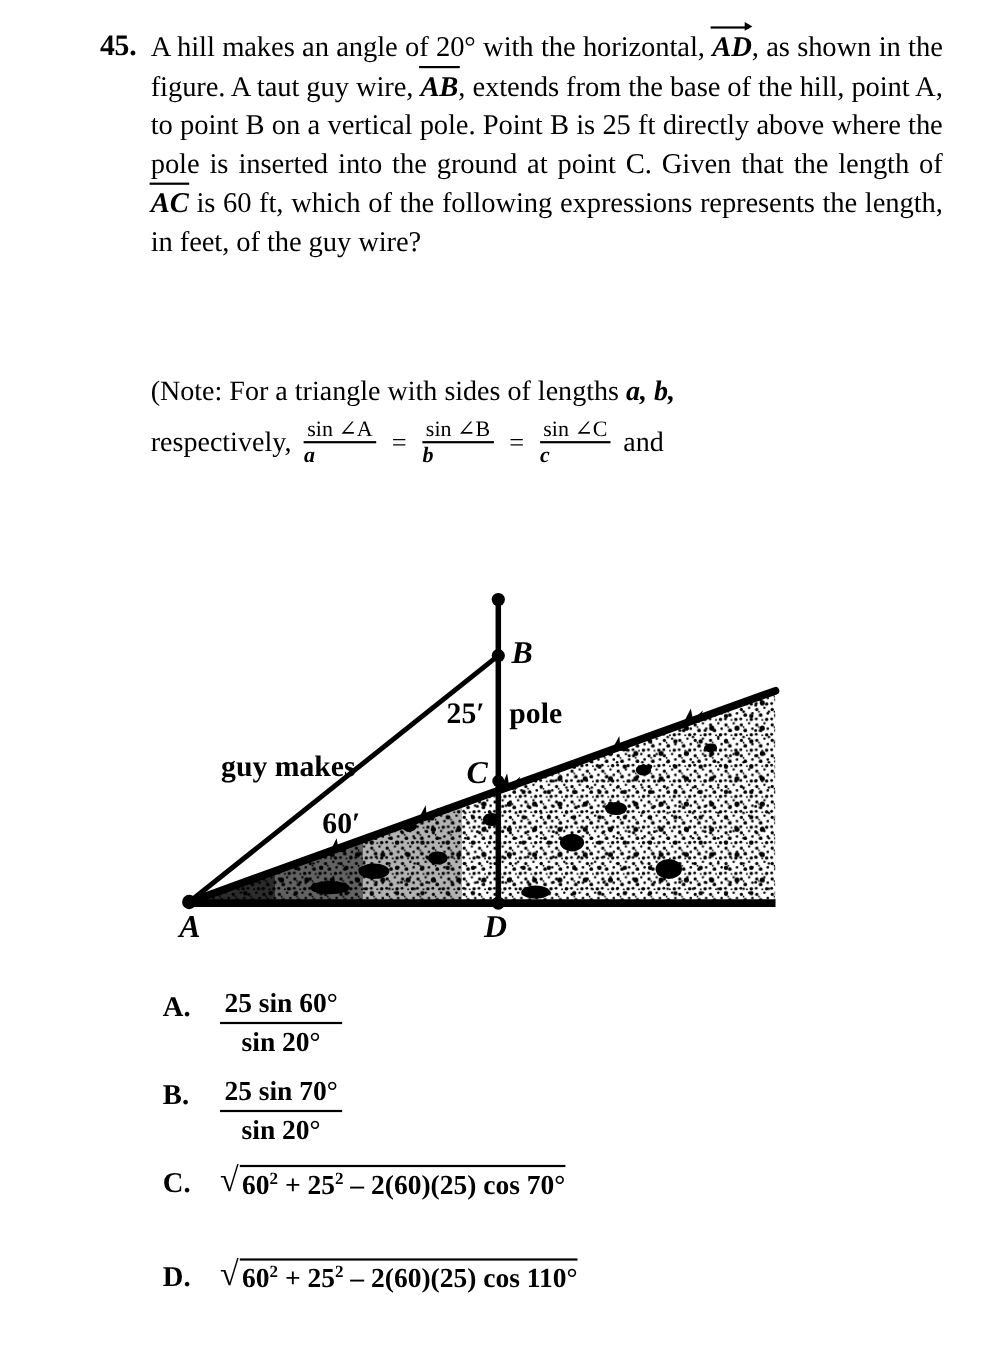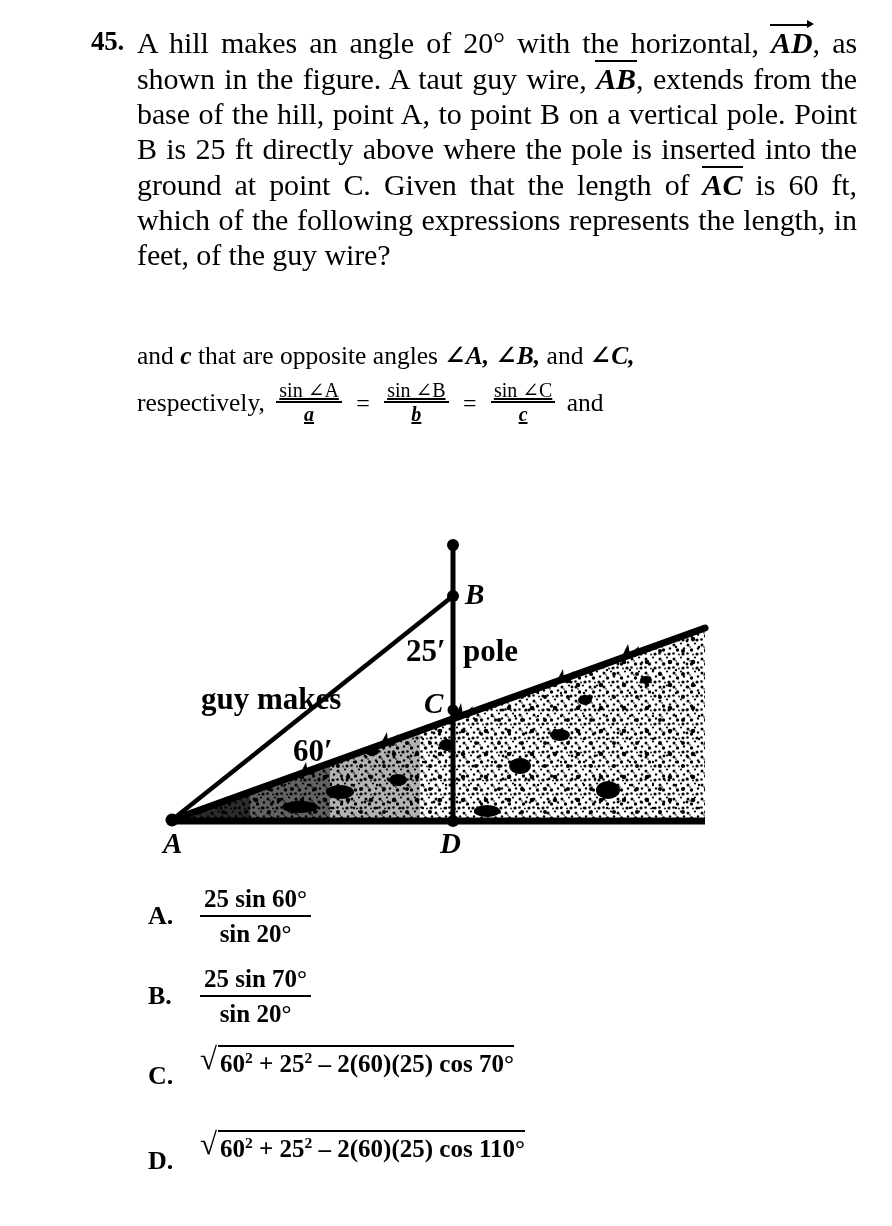--- a/index.html
+++ b/index.html
@@ -31,21 +31,21 @@
     font-weight: bold;
     font-size: 27px;
     letter-spacing: -0.3px;
   }
 
   .stem {
     position: absolute;
     left: 137px;
     top: 24px;
     width: 720px;
-    font-size: 30px;
+    font-size: 26px;
     line-height: 35px;
     text-align: justify;
     text-justify: inter-word;
     letter-spacing: -0.1px;
   }
   .stem > .lastline { text-align: left; }
 
   .ital { font-style: italic; font-weight: bold; }
 
   
@@ -97,25 +97,23 @@
     font-size: 25.5px;
     line-height: 40px;
   }
   .noteline { white-space: nowrap; }
   .noteline.l3 { margin-top: 4px; }
   .noteline.l4 { margin-top: 6px; }
 
   .frac {
     display: inline-block;
     vertical-align: -10px;
-    text-align: center;
     margin: 0 5px;
     font-size: 20px;
     line-height: 1.02;
-    text-decoration: underline;
   }
   .frac .num {
     display: block;
     border-bottom: 2.2px solid #000;
     padding: 0 3px 1px 3px;
     white-space: nowrap;
   }
   .frac .den {
     display: block;
     padding-top: 1px;
@@ -134,21 +132,21 @@
     height: 345px;
   }
   #figure svg { display: block; }
 
   .figlabel {
     position: absolute;
     font-weight: bold;
     color: #000;
   }
   .lbl-point { font-style: italic; font-size: 29px; }
-  .lbl-text  { font-size: 31px; }
+  .lbl-text  { font-size: 27px; }
 
   
   #choices {
     position: absolute;
     left: 0;
     top: 885px;
     width: 892px;
   }
   .choice {
     position: absolute;
@@ -159,21 +157,21 @@
   .choice .letter {
     position: absolute;
     left: 0;
     top: 16px;
     font-weight: bold;
     font-size: 26px;
   }
   .choice .body {
     position: absolute;
     left: 52px;
-    top: 0;
+    top: 14px;
     font-size: 25px;
     font-weight: bold;
     white-space: nowrap;
   }
   .cfrac {
     display: inline-block;
     text-align: center;
     font-size: 25px;
     line-height: 1.12;
     font-weight: bold;
@@ -231,29 +229,25 @@
     <span>the length of</span>
     <span class="seg">AC</span>
     <span>is 60 ft, which of the following</span>
     <span>expressions represents the length, in feet, of the guy</span>
     <span class="lastline">wire?</span>
   </div>
 </div>
 
 <div id="note">
 
-
-  <div class="noteline l2">
-    <span>and</span>
-    <span class="ital">c</span>
-    <span>that are opposite angles</span>
-    <span class="ital">∠A, ∠B,</span>
-    <span>and</span>
-    <span class="ital">∠C,</span>
-  </div>
+  <div class="noteline l1">
+    <span>(Note: For a triangle with sides of lengths</span>
+    <span class="ital">a, b,</span>
+  </div>
+
 
   <div class="noteline l3">
     <span>respectively,</span>
     <span class="frac">
       <span class="num">sin ∠A</span>
       <span class="den">a</span>
     </span>
     <span class="eqsign">=</span>
     <span class="frac">
       <span class="num">sin ∠B</span>

